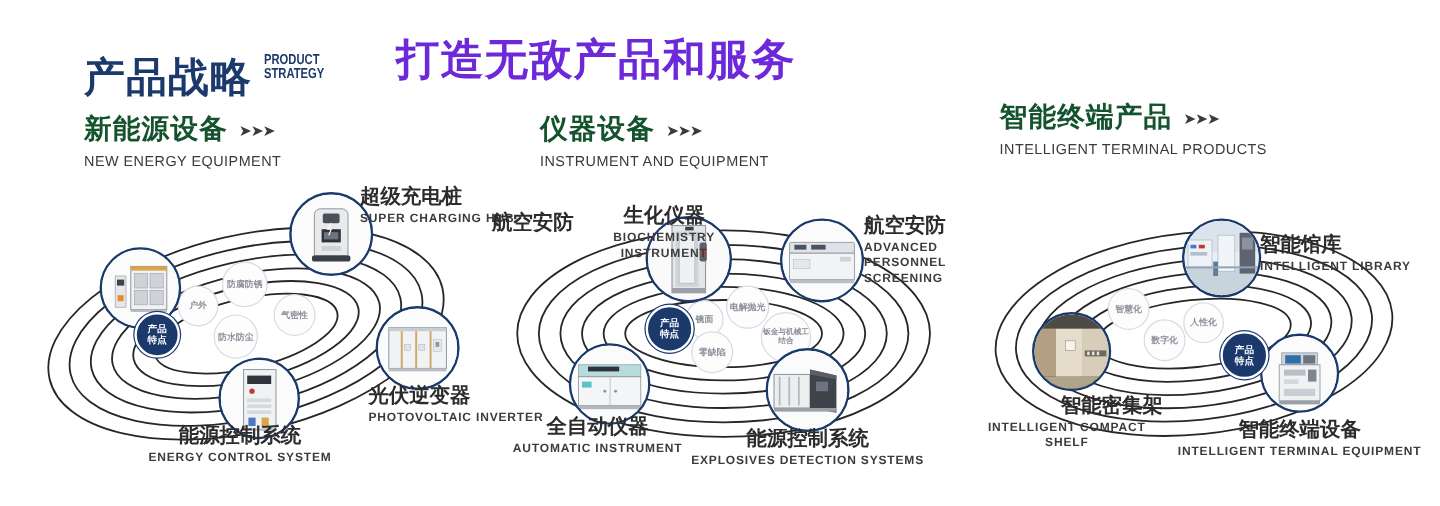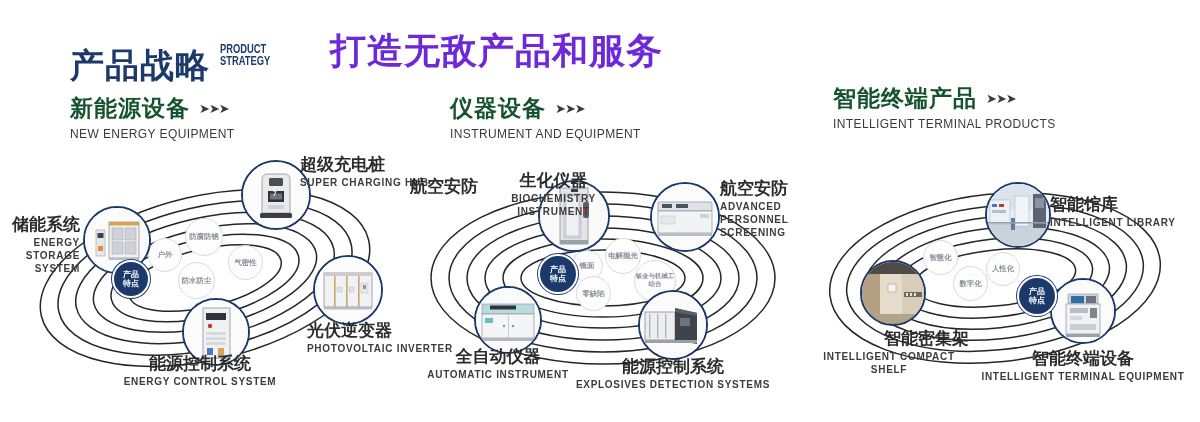--- a/index.html
+++ b/index.html
@@ -149,24 +149,20 @@
         <rect x="12.5" y="25" width="6" height="5" fill="#3b4250"></rect>
         <rect x="13" y="38" width="5" height="5" fill="#e98b2a"></rect>
         <rect x="24" y="14" width="30" height="36" fill="#f0f1f3" stroke="#8d939b" stroke-width=".8"></rect>
         <rect x="24" y="14" width="30" height="3.5" fill="#d8a54a"></rect>
         <rect x="27" y="20" width="11" height="12" fill="#cfd3d8" stroke="#9aa0a8" stroke-width=".5"></rect>
         <rect x="40" y="20" width="11" height="12" fill="#cfd3d8" stroke="#9aa0a8" stroke-width=".5"></rect>
         <rect x="27" y="34" width="11" height="12" fill="#cfd3d8" stroke="#9aa0a8" stroke-width=".5"></rect>
         <rect x="40" y="34" width="11" height="12" fill="#cfd3d8" stroke="#9aa0a8" stroke-width=".5"></rect>
         <rect x="24" y="50" width="30" height="2" fill="#b9bec5"></rect>
       </svg>
-    </div>
-    <div class="cap r" style="left:0px;top:66px;width:80px;">
-      <div class="cn">储能系统</div>
-      <div class="en" style="white-space:normal;">ENERGY STORAGE SYSTEM</div>
     </div>
 
     <div class="node" style="left:241px;top:10px;width:66px;height:66px;">
       <svg class="art" viewBox="0 0 66 66">
         <rect x="0" y="0" width="66" height="66" fill="#fcfcfd"></rect>
         <path d="M24 12 h18 a5 5 0 0 1 5 5 v34 h-28 v-34 a5 5 0 0 1 5 -5 z" fill="#e9eaec" stroke="#8d939b" stroke-width=".8"></path>
         <rect x="26" y="16" width="14" height="8" rx="1.5" fill="#4a4f58"></rect>
         <rect x="25" y="29" width="16" height="11" fill="#2f333b"></rect>
         <rect x="27" y="31.5" width="12" height="6" fill="#6d7480"></rect>
         <rect x="25" y="43" width="16" height="4" fill="#cdd1d7"></rect>

